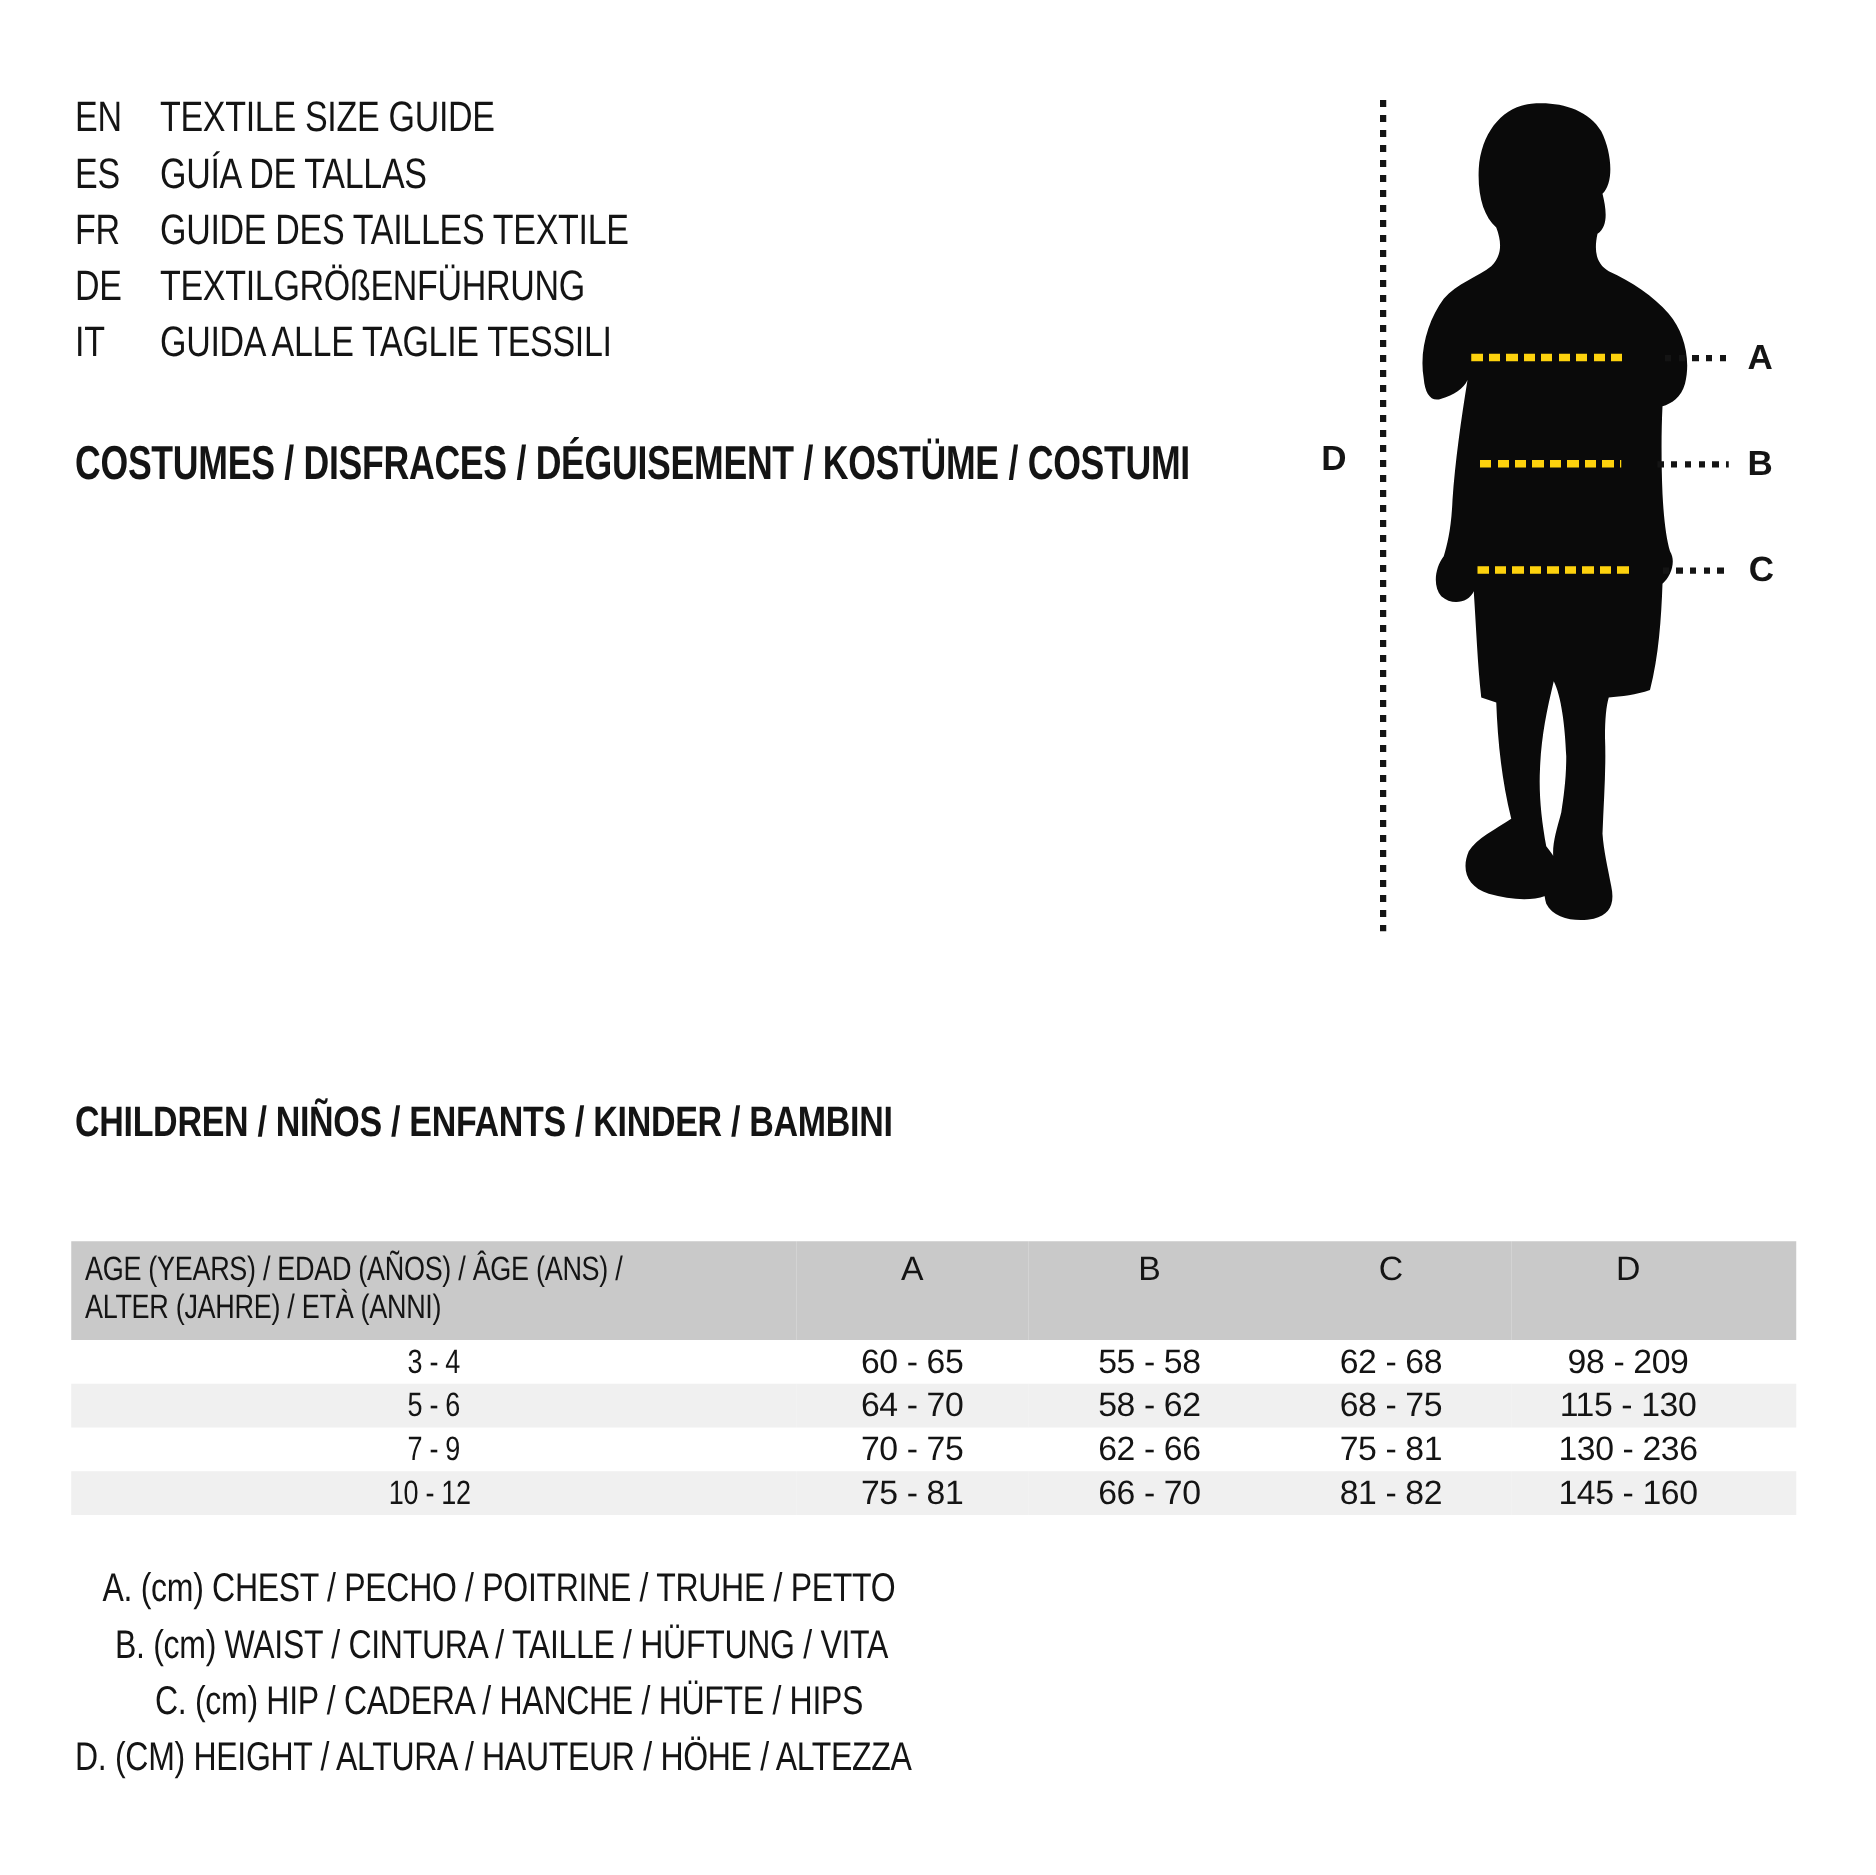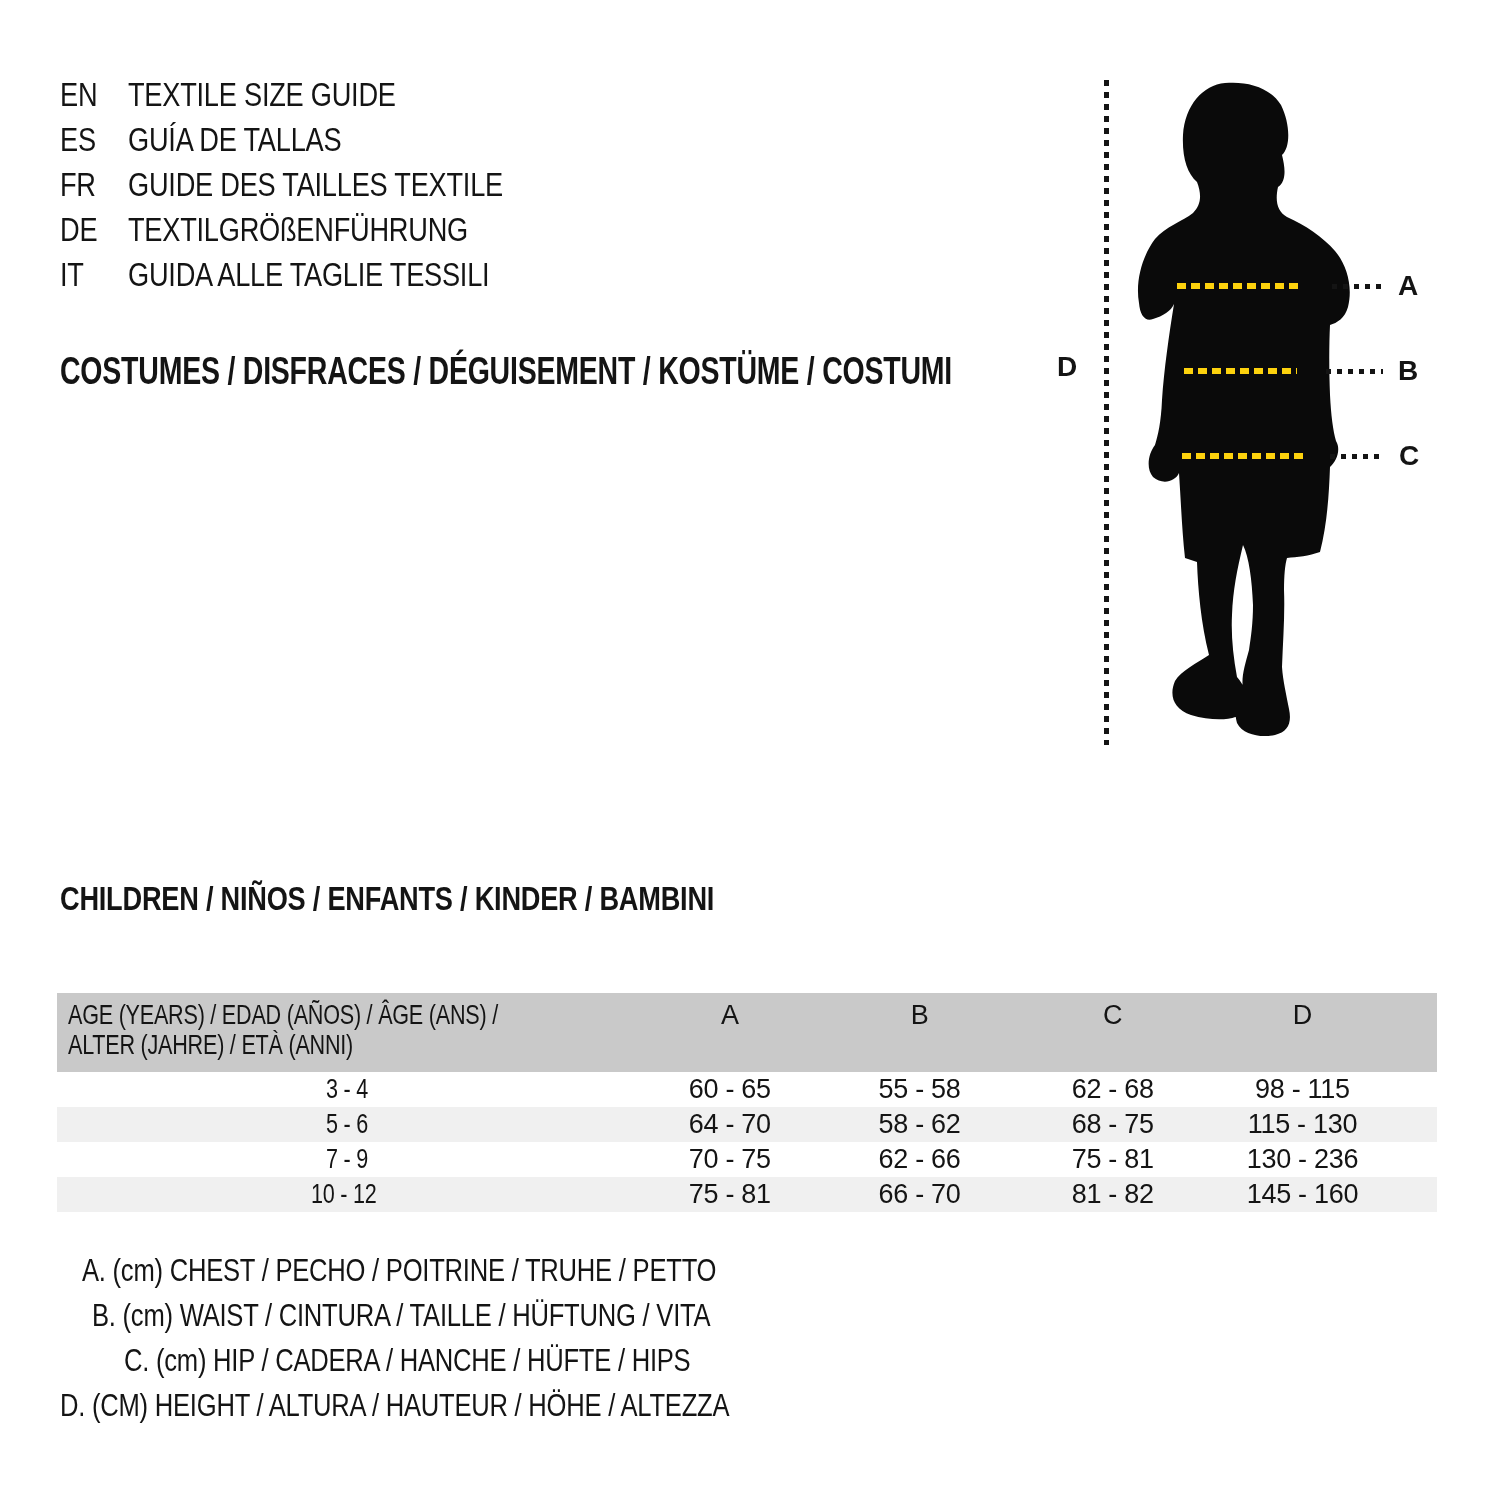--- a/index.html
+++ b/index.html
@@ -157,21 +157,21 @@
       <th>D</th>
       <th></th>
     </tr>
   </thead>
   <tbody>
     <tr>
       <td class="age-c"><span class="condense">3 - 4</span></td>
       <td>60 - 65</td>
       <td>55 - 58</td>
       <td>62 - 68</td>
-      <td>98 - 115</td>
+      <td>98 - 209</td>
       <td></td>
     </tr>
     <tr class="alt">
       <td class="age-c"><span class="condense">5 - 6</span></td>
       <td>64 - 70</td>
       <td>58 - 62</td>
       <td>68 - 75</td>
       <td>115 - 130</td>
       <td></td>
     </tr>

